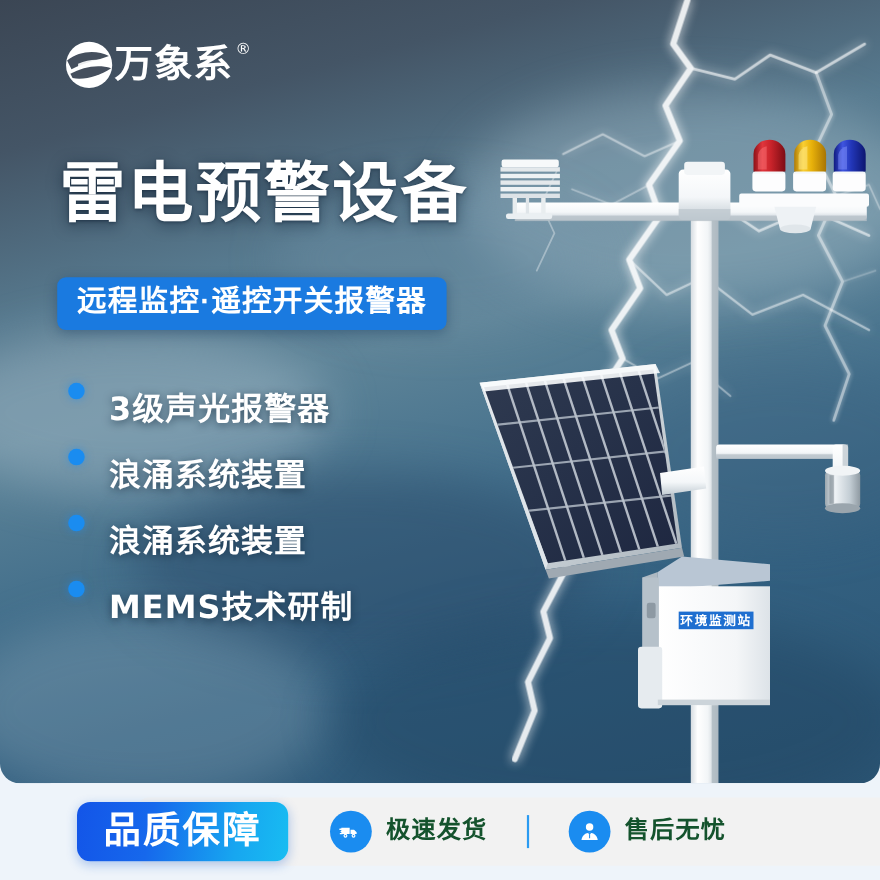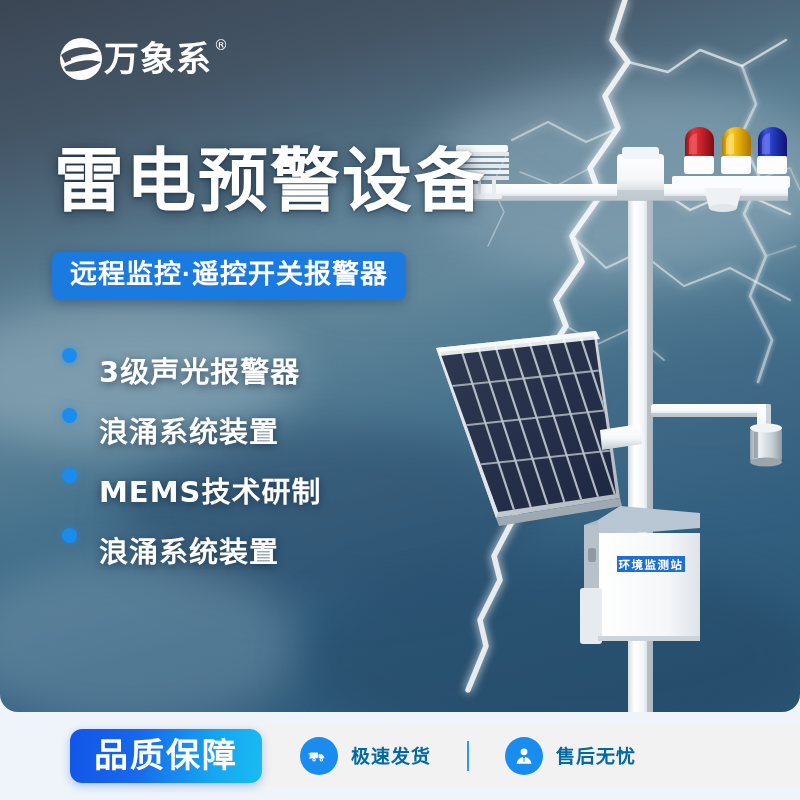--- a/index.html
+++ b/index.html
@@ -52,21 +52,21 @@
     line-height:1;position:relative;white-space:nowrap;
   }
   .logo-reg{
     position:absolute;top:-4px;right:-17px;font-size:14px;font-weight:400;color:#ffffff;
   }
 
   
   .headline{
     position:absolute;left:54px;top:146px;z-index:6;
     font-family:"DejaVu Sans","Liberation Sans",sans-serif;
-    font-size:70px;font-weight:700;color:#ffffff;letter-spacing:2px;
+    font-size:60px;font-weight:700;color:#ffffff;letter-spacing:2px;
     line-height:1;white-space:nowrap;
     text-shadow:0 3px 14px rgba(10,25,45,0.55), 0 1px 3px rgba(10,25,45,0.5);
   }
   .subtitle{
     position:absolute;left:52px;top:252px;z-index:6;
     background:#1a7ae0;color:#ffffff;border-radius:8px;
     padding:8px 18px 10px 18px;
     font-family:Liberation Sans, sans-serif;
     font-size:27px;font-weight:700;letter-spacing:1px;line-height:1.1;white-space:nowrap;
     box-shadow:0 3px 12px rgba(8,40,80,0.35);
@@ -103,21 +103,21 @@
     padding:9px 24px 11px 24px;white-space:nowrap;line-height:1;
     box-shadow:0 3px 10px rgba(18,90,210,0.3);
   }
   .foot-item{position:relative;z-index:2;display:flex;align-items:center;white-space:nowrap;}
   .foot-item.ship{margin-left:38px;}
   .foot-item.service{margin-left:0;}
   .foot-ico{width:38px;height:38px;border-radius:50%;background:#1a8cf0;flex:none;
     display:flex;align-items:center;justify-content:center;margin-right:13px;}
   .foot-label{
     font-family:"DejaVu Sans","Liberation Sans",sans-serif;
-    font-size:19px;font-weight:700;color:#0369a1;letter-spacing:1px;line-height:1;
+    font-size:22px;font-weight:700;color:#14532d;letter-spacing:1px;line-height:1;
   }
   .foot-div{position:relative;z-index:2;width:2px;height:30px;background:#2a9bf2;margin:0 36px;flex:none;}
 </style>
 </head>
 <body>
 
 <div class="poster">
 
   <div class="hero">
     <div class="hero-base"></div>
@@ -348,25 +348,25 @@
       <div class="feature">
         <span class="dot"></span>
         <span class="feature-label">3级声光报警器</span>
       </div>
       <div class="feature">
         <span class="dot"></span>
         <span class="feature-label">浪涌系统装置</span>
       </div>
       <div class="feature">
         <span class="dot"></span>
-        <span class="feature-label">MEMS技术研制</span>
+        <span class="feature-label">浪涌系统装置</span>
       </div>
       <div class="feature">
         <span class="dot"></span>
-        <span class="feature-label">浪涌系统装置</span>
+        <span class="feature-label">MEMS技术研制</span>
       </div>
     </div>
   </div>
 
   <div class="footer">
     <div class="foot-inner">
       <div class="foot-pill"></div>
 
       <div class="quality-badge">品质保障</div>
 

